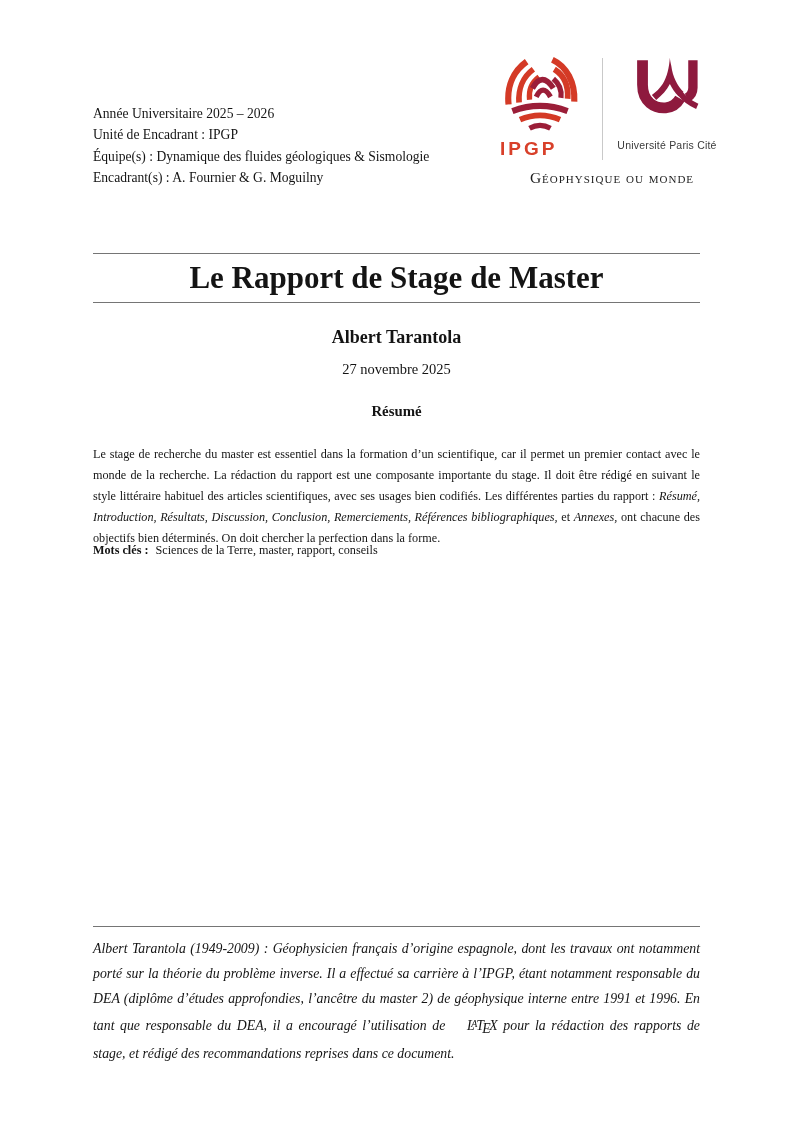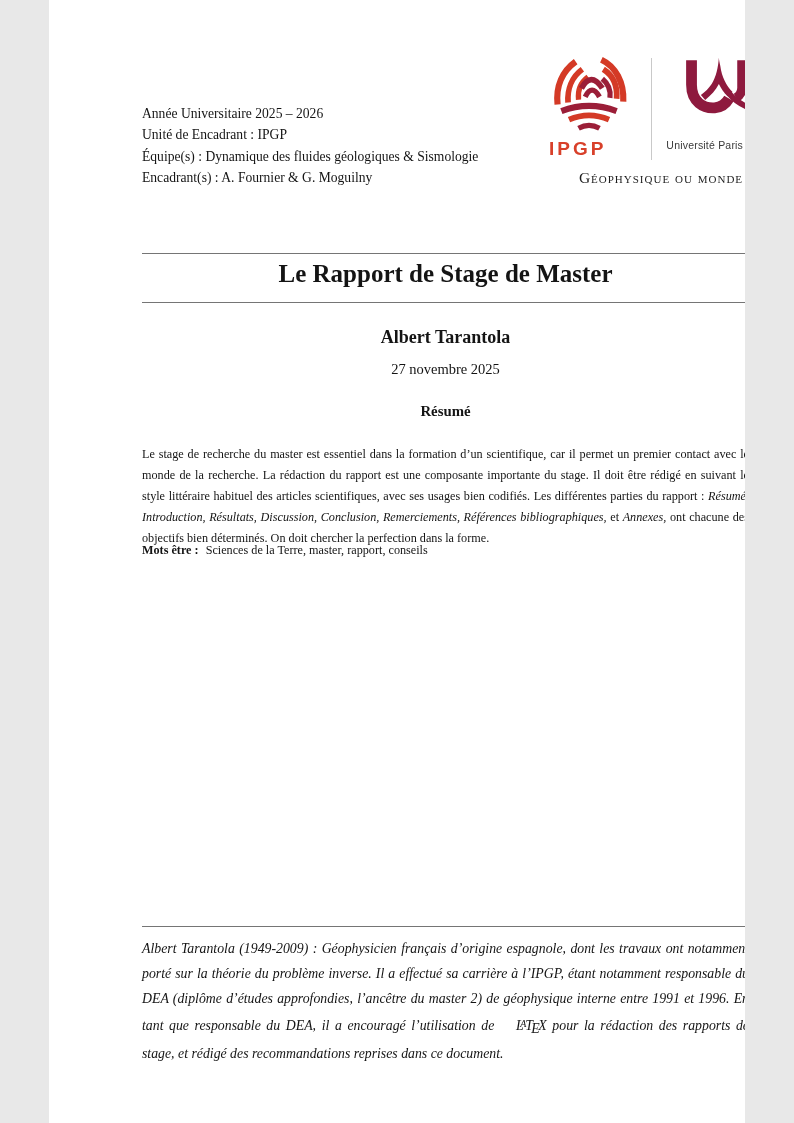--- a/index.html
+++ b/index.html
@@ -1,18 +1,18 @@
 <!DOCTYPE html>
 <html lang="fr"><head>
 <meta charset="utf-8">
 <style>
   html,body{margin:0;padding:0;background:#e8e8e8;}
   .page{
     position:relative;
-    width:696px;height:1123px;
+    width:794px;height:1123px;
     margin:0 auto;
     background:#ffffff;
     font-family:"Liberation Serif", serif;
     color:#141414;
     overflow:hidden;
   }
   
   .info-block{
     position:absolute;left:93px;top:103px;width:430px;
     font-size:13.6px;line-height:21.3px;white-space:nowrap;
@@ -37,21 +37,21 @@
     margin-top:9px;text-align:center;width:224px;
     font-variant:small-caps;font-size:15.5px;letter-spacing:1px;color:#1d1d1d;
   }
   
   .rule{position:absolute;left:93px;width:607px;height:1px;background:#757575;}
   .rule-title-top{top:253px;}
   .rule-title-bottom{top:302px;}
   .rule-footnote{top:926px;}
   
   .centered{position:absolute;left:93px;width:607px;text-align:center;}
-  .doc-title{top:260px;font-size:25px;font-weight:bold;text-align:center;}
+  .doc-title{top:260px;font-size:31px;font-weight:bold;text-align:center;}
   .doc-author{top:327px;font-size:18px;font-weight:bold;}
   .doc-date{top:361px;font-size:14.5px;}
   .abstract-heading{top:403px;font-size:14.8px;font-weight:bold;}
   
   .abstract-text{
     position:absolute;left:93px;top:444px;width:607px;
     font-size:12.2px;line-height:20.9px;text-align:justify;margin:0;
   }
   .keywords{
     position:absolute;left:93px;top:543px;width:607px;
@@ -132,18 +132,18 @@
   <div class="rule rule-title-top"></div>
   <div class="centered doc-title">Le Rapport de Stage de Master</div>
   <div class="rule rule-title-bottom"></div>
 
   <div class="centered doc-author">Albert Tarantola</div>
   <div class="centered doc-date">27 novembre 2025</div>
 
   <div class="centered abstract-heading">Résumé</div>
   <p class="abstract-text"><span>Le stage de recherche du master est essentiel dans la formation d’un scientifique, car il permet un premier contact avec le monde de la recherche. La rédaction du rapport est une composante importante du stage. Il doit être rédigé en suivant le style littéraire habituel des articles scientifiques, avec ses usages bien codifiés. Les différentes parties du rapport : </span><i>Résumé, Introduction, Résultats, Discussion, Conclusion, Remerciements, Références bibliographiques,</i><span> et </span><i>Annexes,</i><span> ont chacune des objectifs bien déterminés. On doit chercher la perfection dans la forme.</span></p>
 
-  <p class="keywords"><span class="kw-label">Mots être :</span><span class="kw-text">Sciences de la Terre, master, rapport, conseils</span></p>
+  <p class="keywords"><span class="kw-label">Mots clés :</span><span class="kw-text">Sciences de la Terre, master, rapport, conseils</span></p>
 
   <div class="rule rule-footnote"></div>
   <p class="footnote-text"><span>Albert Tarantola (1949-2009) : Géophysicien français d’origine espagnole, dont les travaux ont notamment porté sur la théorie du problème inverse. Il a effectué sa carrière à l’IPGP, étant notamment responsable du DEA (diplôme d’études approfondies, l’ancêtre du master 2) de géophysique interne entre 1991 et 1996. En tant que responsable du DEA, il a encouragé l’utilisation de </span><span class="latex"><span>L</span><span class="latex-a">A</span><span>T</span><span class="latex-e">E</span><span>X</span></span><span> pour la rédaction des rapports de stage, et rédigé des recommandations reprises dans ce document.</span></p>
 
 </div>
 
 </body></html>

